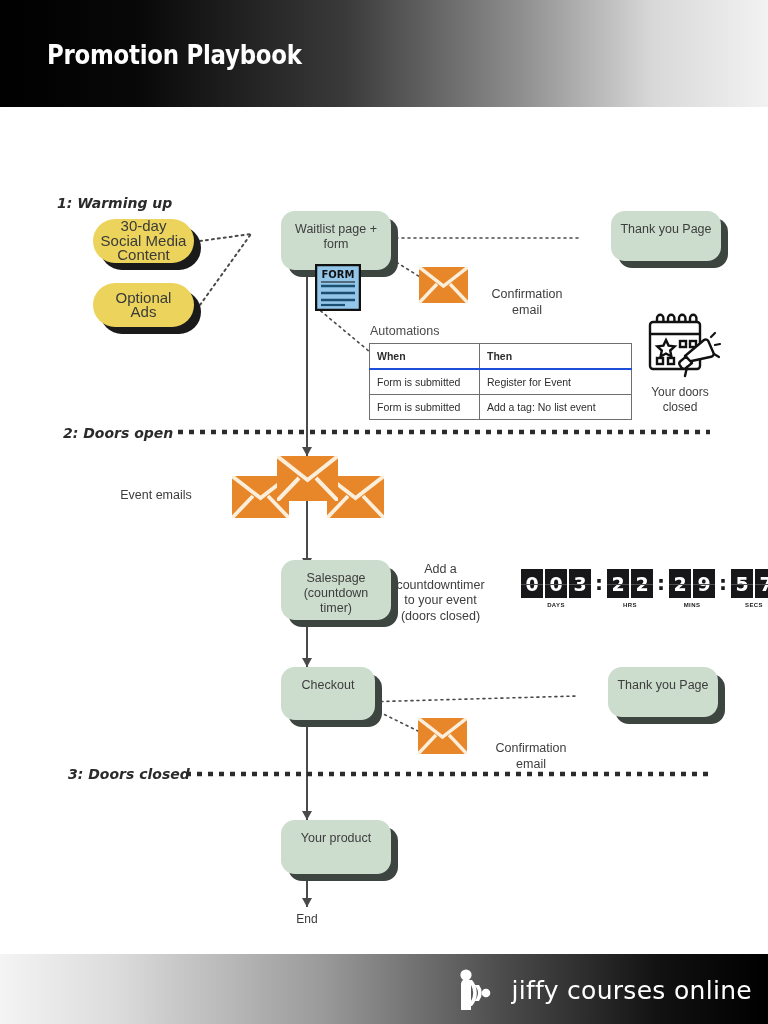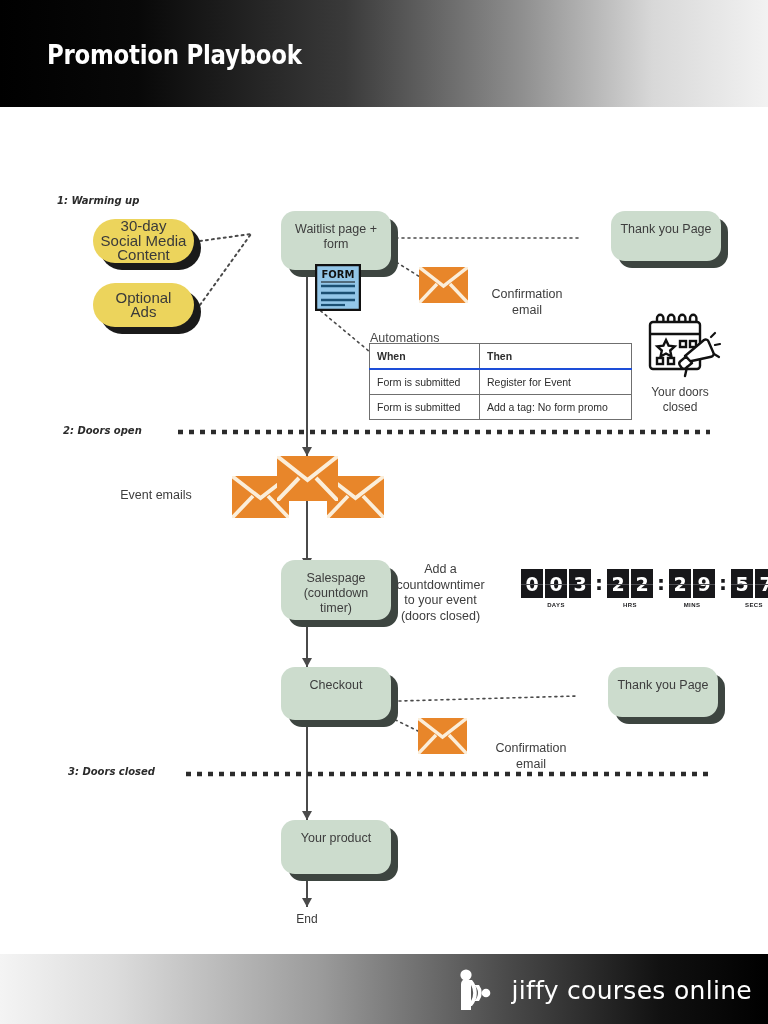--- a/index.html
+++ b/index.html
@@ -52,21 +52,21 @@
   }
 
   
   #canvas { position:absolute; left:0; top:107px; width:768px; height:847px; }
   #wires { position:absolute; left:0; top:0; width:768px; height:847px; pointer-events:none; }
 
   
   .phase {
     position:absolute;
     font-family:"DejaVu Sans", sans-serif;
-    font-style:italic; font-weight:bold; font-size:10px;
+    font-style:italic; font-weight:bold; font-size:14px;
     color:#2b2b2b; white-space:nowrap;
   }
 
   
   .node {
     position:absolute;
     border-radius:14px;
     background:#ccdccd;
     box-shadow:7px 7px 0 0 #3d4540;
     text-align:center;
@@ -101,21 +101,21 @@
   }
   .label.left { text-align:center; }
 
   
   .env { position:absolute; }
 
   
   #form-icon { position:absolute; left:315px; top:157px; width:46px; height:47px; }
 
   
-  #automations-title { position:absolute; left:370px; top:224px; font-size:12.5px; color:#4a4a4a; }
+  #automations-title { position:absolute; left:370px; top:217px; font-size:12.5px; color:#4a4a4a; }
   #auto-table {
     position:absolute; left:369px; top:236px; width:263px;
     border-collapse:collapse;
     background:#fff;
     font-size:10.5px;
     color:#2e2e2e;
   }
   #auto-table td, #auto-table th {
     border:1px solid #6f6f6f;
     padding:6px 7px;
@@ -243,21 +243,21 @@
         <tr>
       <th class="c1">When</th>
       <th>Then</th>
     </tr>
     <tr>
       <td>Form is submitted</td>
       <td>Register for Event</td>
     </tr>
     <tr>
       <td>Form is submitted</td>
-      <td>Add a tag: No form promo</td>
+      <td>Add a tag: No list event</td>
     </tr>
   </tbody>
     </table>
 
   <div id="date-icon">
     <svg viewBox="0 0 80 68" width="80" height="68">
       <g fill="none" stroke="#111" stroke-width="2.4">
         <rect x="9" y="10" width="50" height="47" rx="3"></rect>
         <line x1="9" y1="22" x2="59" y2="22"></line>
         <path d="M16,10 v-4 a3.2,3.2 0 0 1 6.4,0 v4"></path>
@@ -345,21 +345,21 @@
     <div class="cd-colon">:</div>
     <div class="cd-group">
       <div class="cd-digits">
         <div class="cd-digit">5</div>
         <div class="cd-digit">7</div>
       </div>
       <div class="cd-unit">SECS</div>
     </div>
   </div>
 
-  <div class="node" style="left:251px; top:560px; width:110px; height:53px;">Checkout</div>
+  <div class="node" style="left:251px; top:560px; width:94px; height:53px;">Checkout</div>
 
   <div class="node" style="left:578px; top:560px; width:110px; height:50px;">Thank you Page</div>
 
   <div class="env" style="left:418px; top:611px;">
     <svg width="49" height="36" viewBox="0 0 49 36">
       <rect x="0" y="0" width="49" height="36" fill="#e8862a"></rect>
       <path d="M0,0 L24.5,19 L49,0" fill="none" stroke="#fbeeda" stroke-width="3.4"></path>
       <path d="M0,36 L18,17 M49,36 L31,17" fill="none" stroke="#fbeeda" stroke-width="3.4"></path>
     </svg>
   </div>

